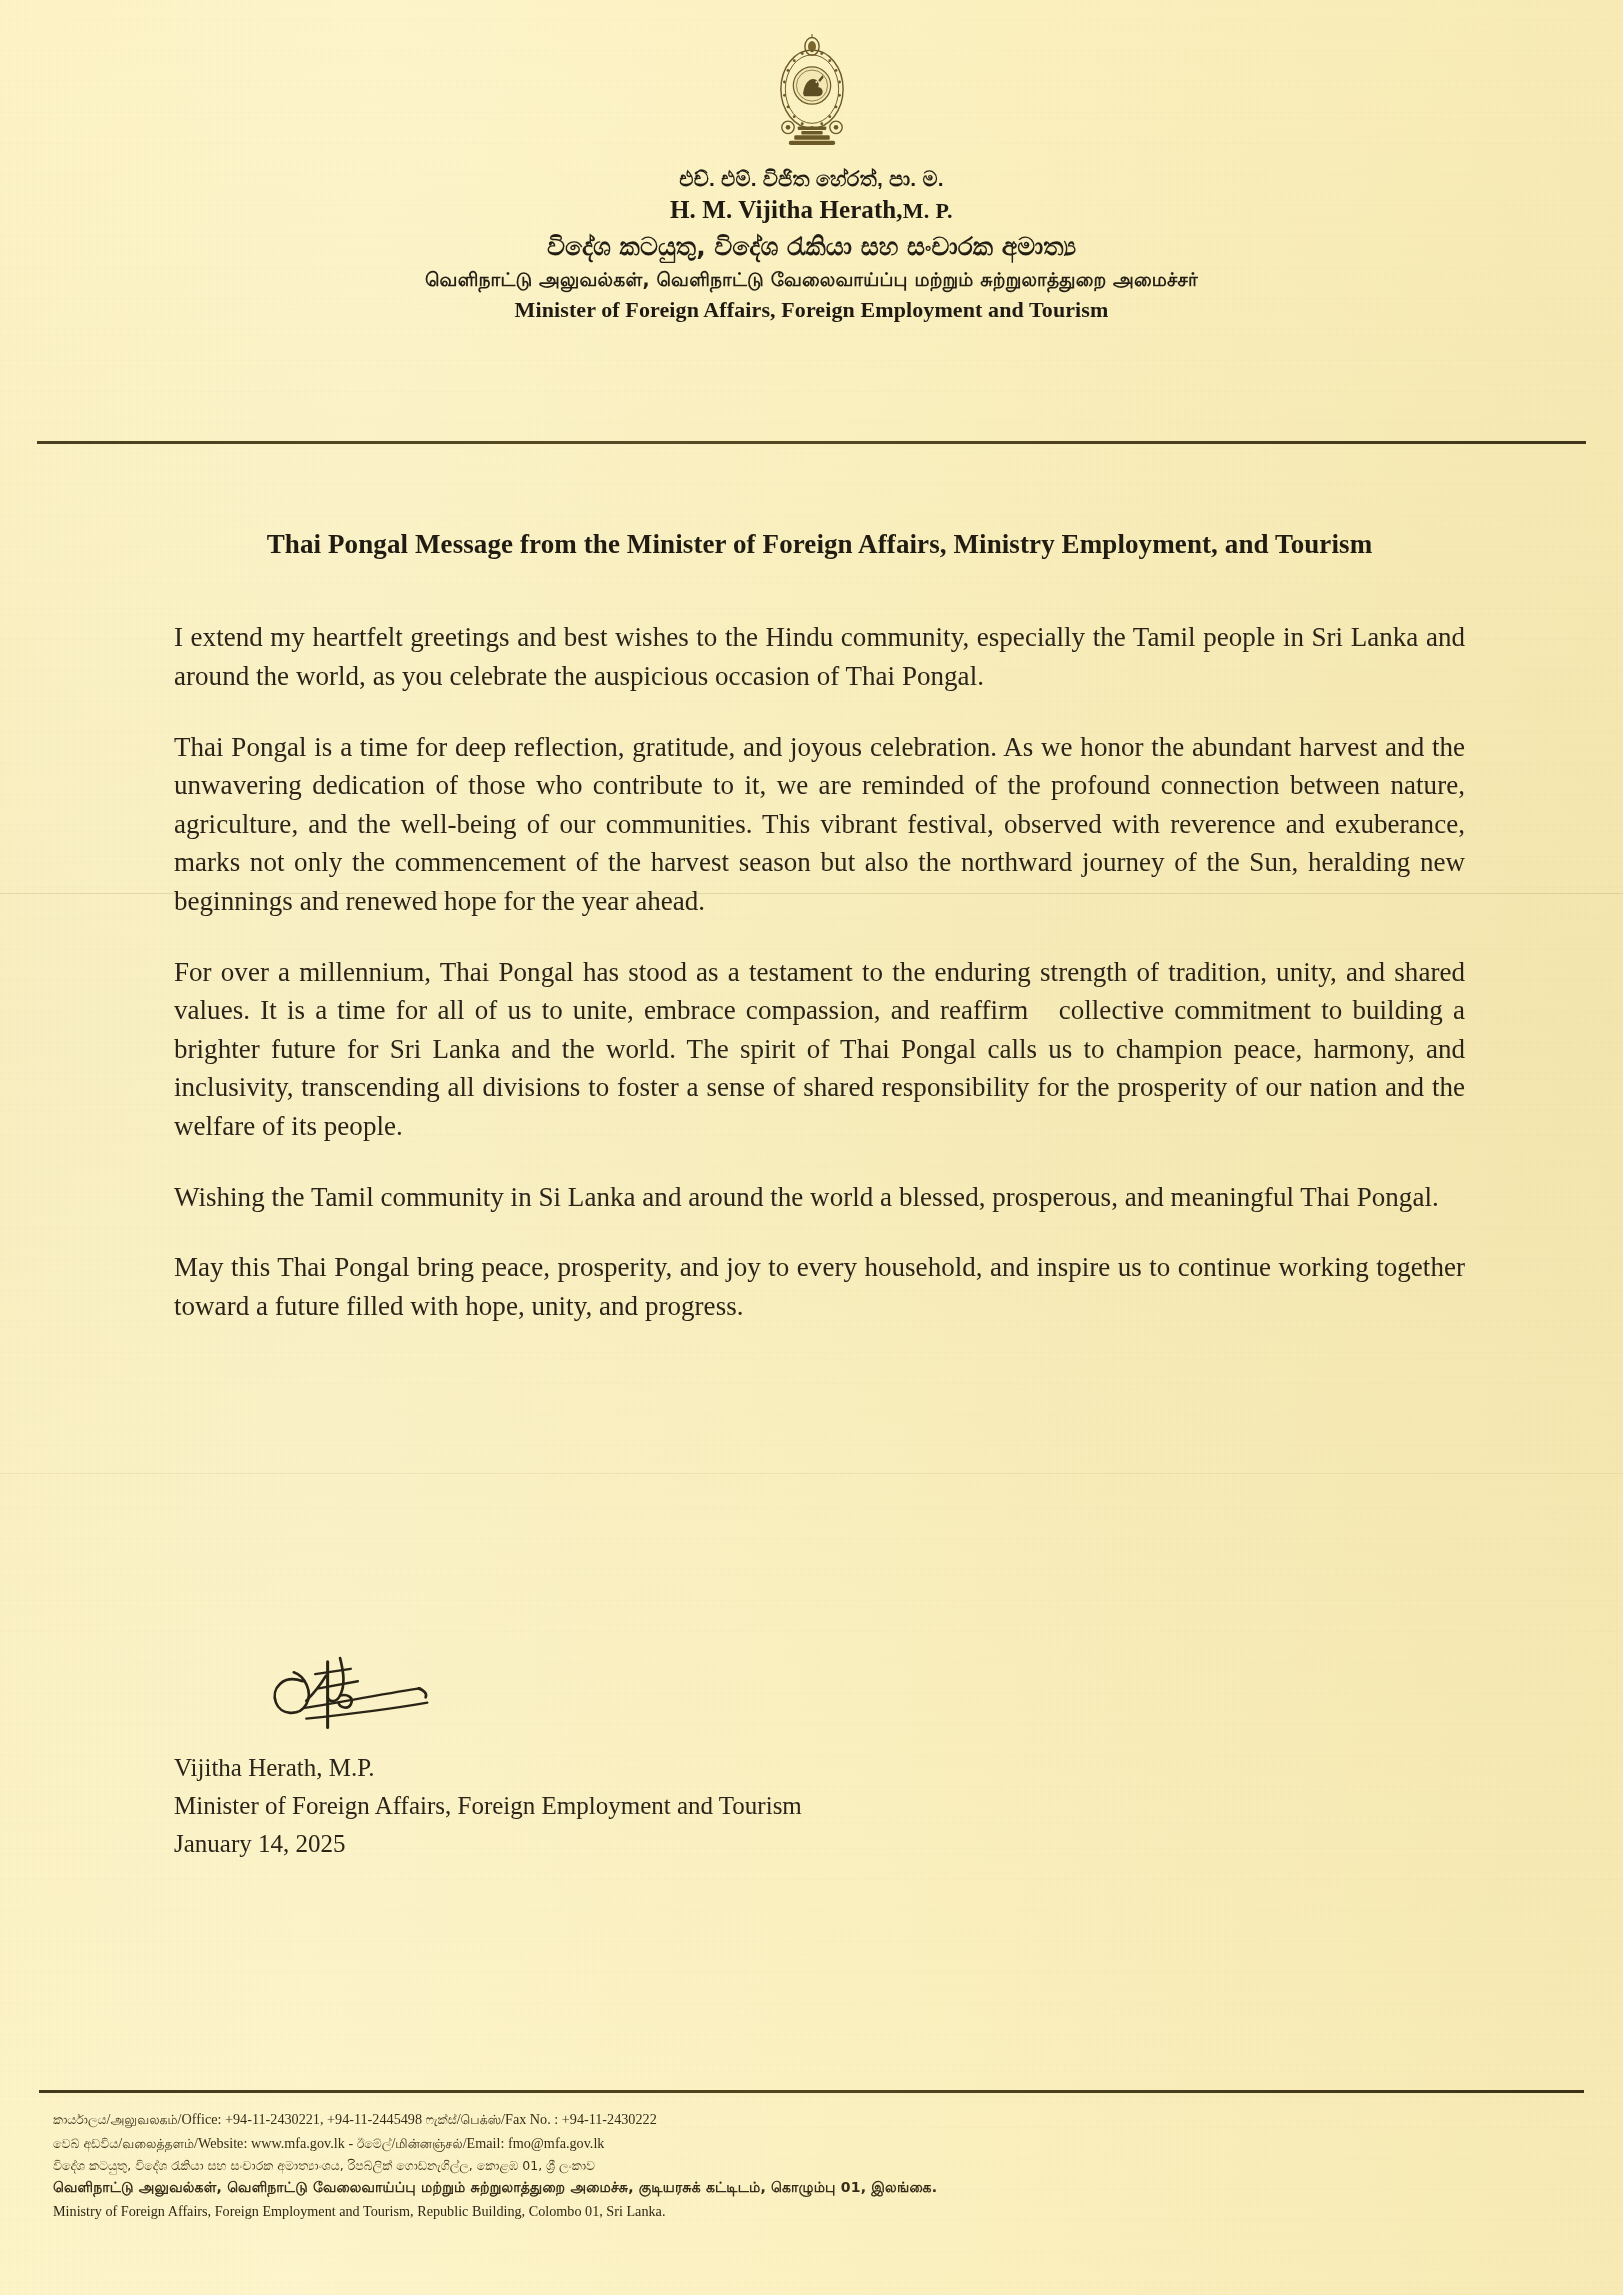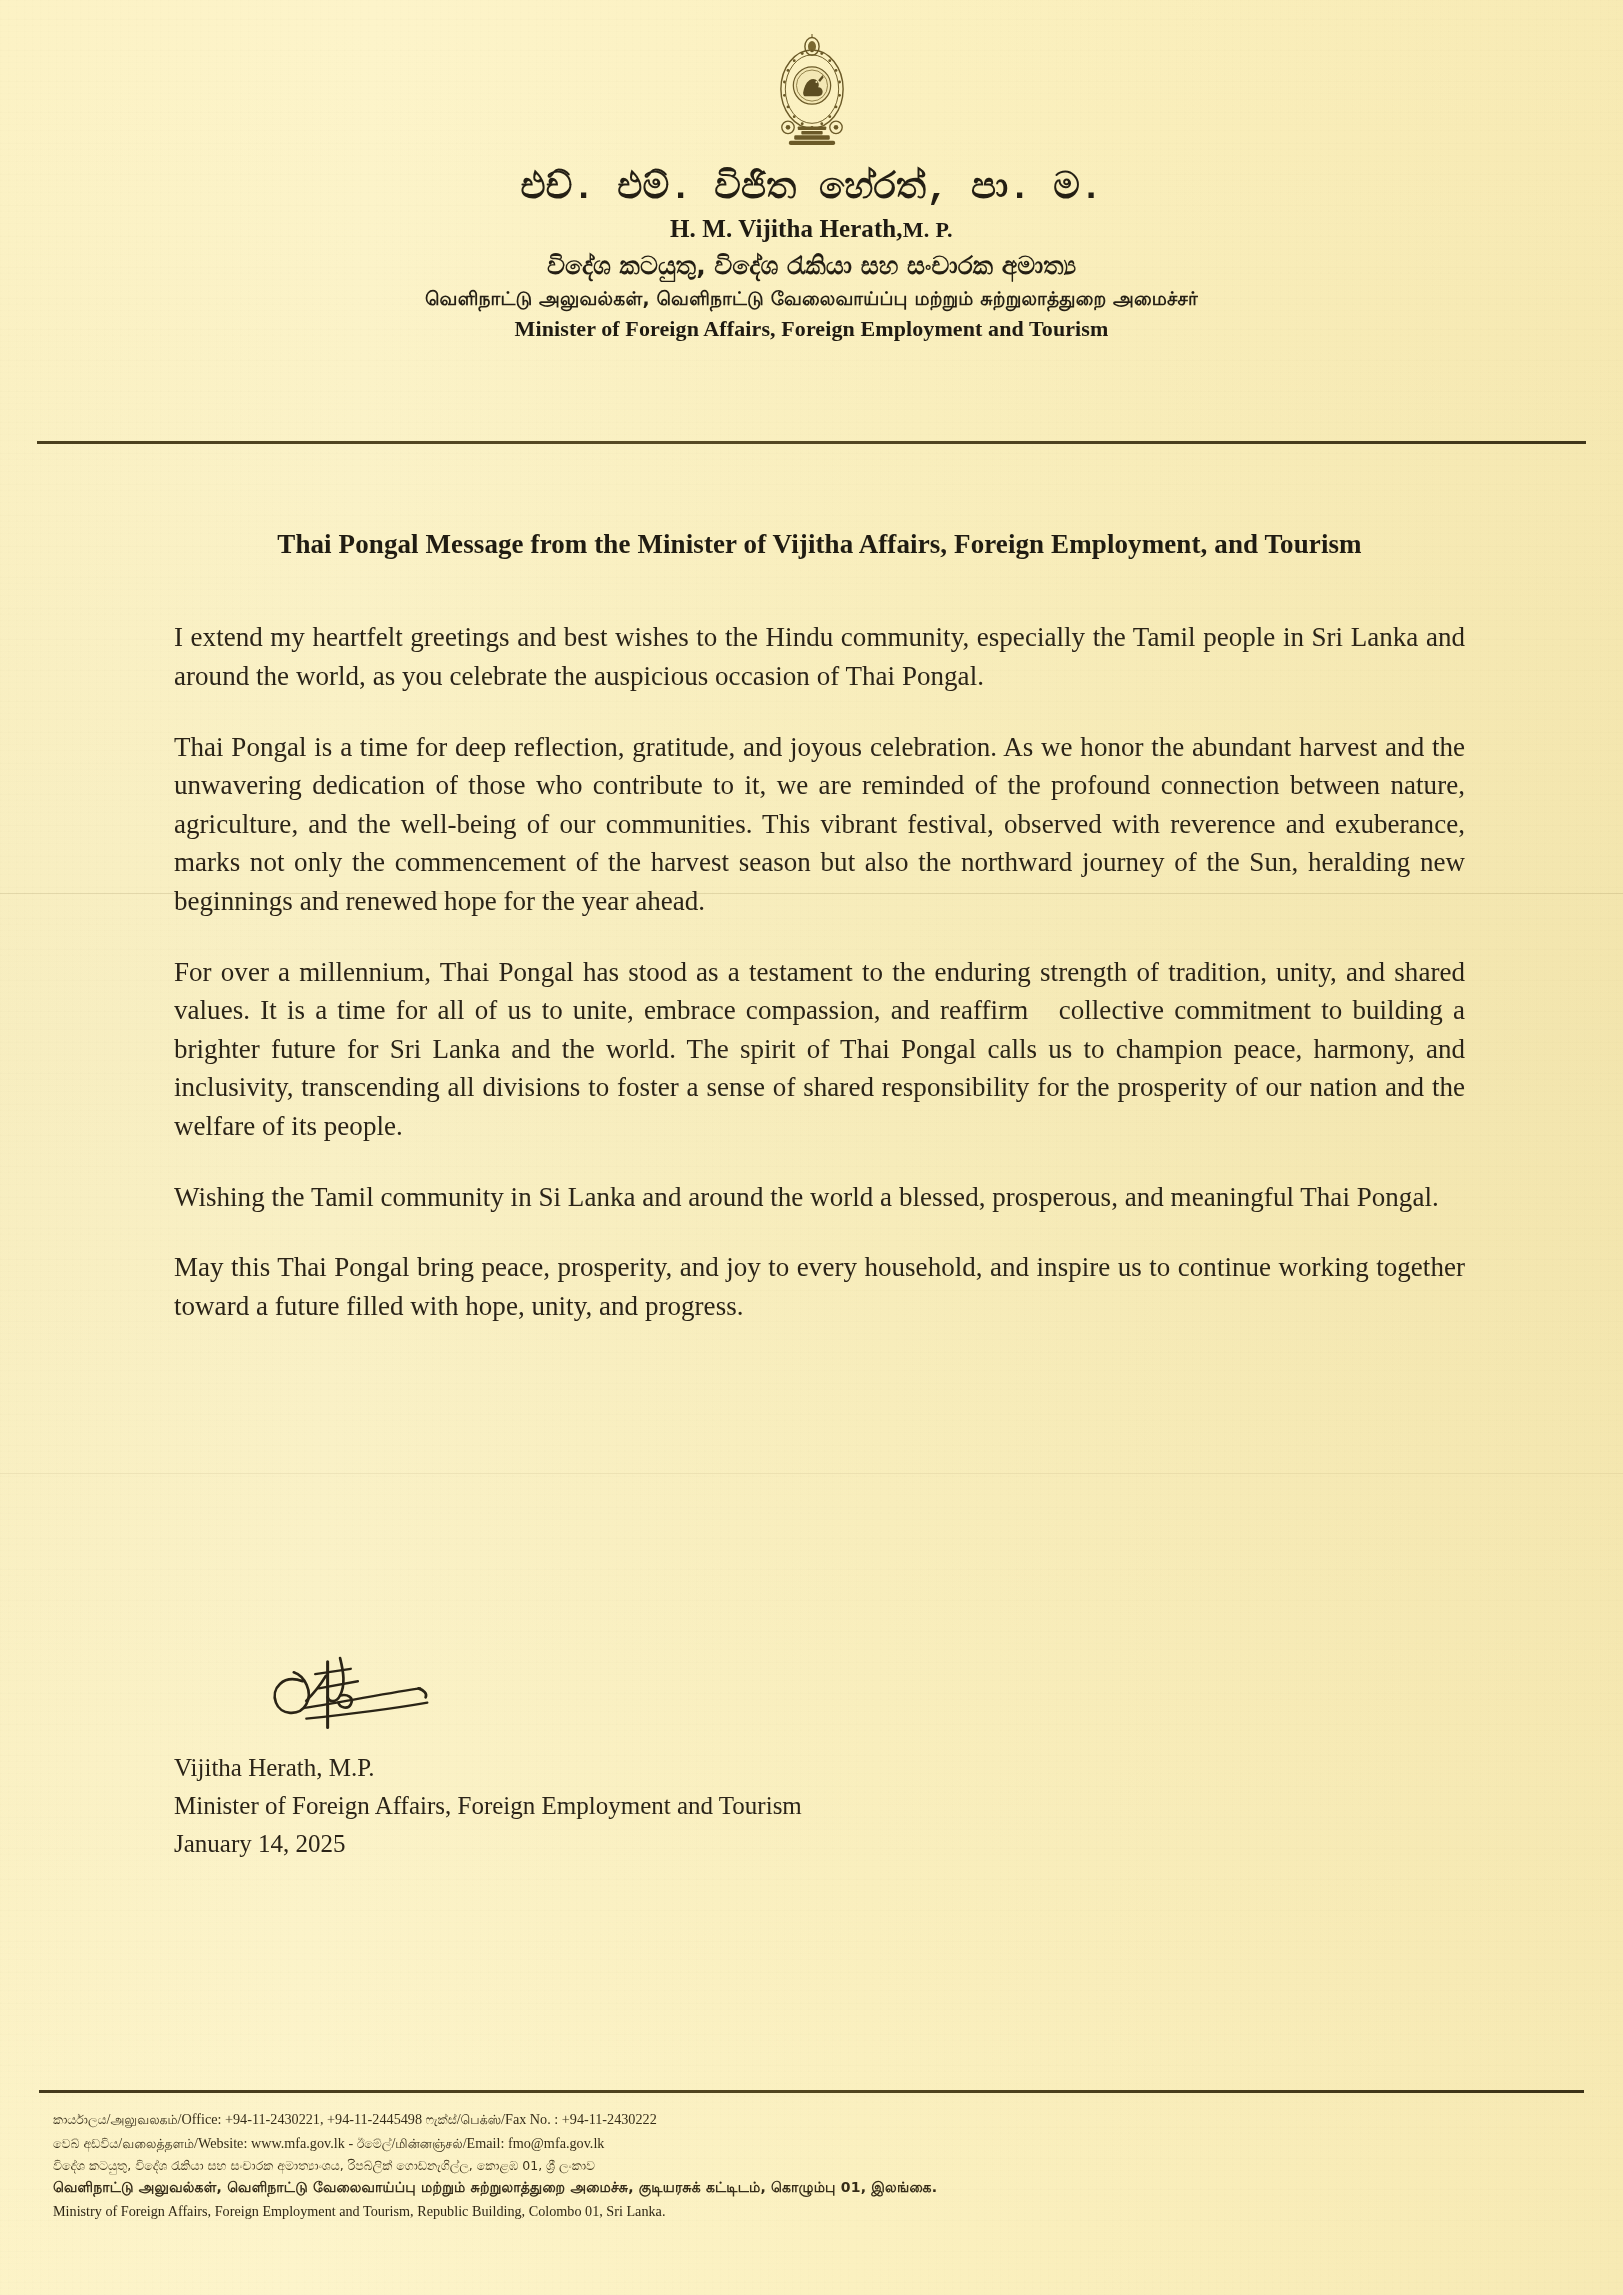--- a/index.html
+++ b/index.html
@@ -44,23 +44,23 @@
     padding-top: 34px;
     text-align: center;
   }
   .emblem {
     width: 82px;
     height: 120px;
     margin: 0 auto 12.5px auto;
     display: block;
   }
   .name-si {
-    font-family: Liberation Mono, monospace;
-    font-weight: bold;
-    font-size: 37px;
+    font-family: Liberation Sans, sans-serif;
+    font-weight: bold;
+    font-size: 21px;
     letter-spacing: 0.2px;
     color: #241f14;
     line-height: 1.18;
     margin-top: 1.8px;
   }
   .name-ta {
     font-family: "DejaVu Sans", sans-serif;
     font-weight: bold;
     font-size: 22px;
     color: #241f14;
@@ -277,21 +277,21 @@
     <div class="name-en"><span>H. M. Vijitha Herath,</span><span class="suffix">M. P.</span></div>
 
     <div class="title-si">විදේශ කටයුතු, විදේශ රැකියා සහ සංචාරක අමාත්‍ය</div>
     <div class="title-ta">வெளிநாட்டு அலுவல்கள், வெளிநாட்டு வேலைவாய்ப்பு மற்றும் சுற்றுலாத்துறை அமைச்சர்</div>
     <div class="title-en">Minister of Foreign Affairs, Foreign Employment and Tourism</div>
   </div>
 
   <div class="rule-top"></div>
 
   <div class="body-wrap">
-    <div class="doc-title">Thai Pongal Message from the Minister of Vijitha Affairs, Foreign Employment, and Tourism</div>
+    <div class="doc-title">Thai Pongal Message from the Minister of Foreign Affairs, Ministry Employment, and Tourism</div>
 
     <p class="para first">I extend my heartfelt greetings and best wishes to the Hindu community, especially the Tamil people in Sri Lanka and around the world, as you celebrate the auspicious occasion of Thai Pongal.</p>
     <p class="para">Thai Pongal is a time for deep reflection, gratitude, and joyous celebration. As we honor the abundant harvest and the unwavering dedication of those who contribute to it, we are reminded of the profound connection between nature, agriculture, and the well-being of our communities. This vibrant festival, observed with reverence and exuberance, marks not only the commencement of the harvest season but also the northward journey of the Sun, heralding new beginnings and renewed hope for the year ahead.</p>
     <p class="para">For over a millennium, Thai Pongal has stood as a testament to the enduring strength of tradition, unity, and shared values. It is a time for all of us to unite, embrace compassion, and reaffirm   collective commitment to building a brighter future for Sri Lanka and the world. The spirit of Thai Pongal calls us to champion peace, harmony, and inclusivity, transcending all divisions to foster a sense of shared responsibility for the prosperity of our nation and the welfare of its people.</p>
     <p class="para">Wishing the Tamil community in Si Lanka and around the world a blessed, prosperous, and meaningful Thai Pongal.</p>
     <p class="para">May this Thai Pongal bring peace, prosperity, and joy to every household, and inspire us to continue working together toward a future filled with hope, unity, and progress.</p>
   </div>
 
   <div class="sig-block">
     <svg class="signature-mark" viewBox="0 0 330 120">

